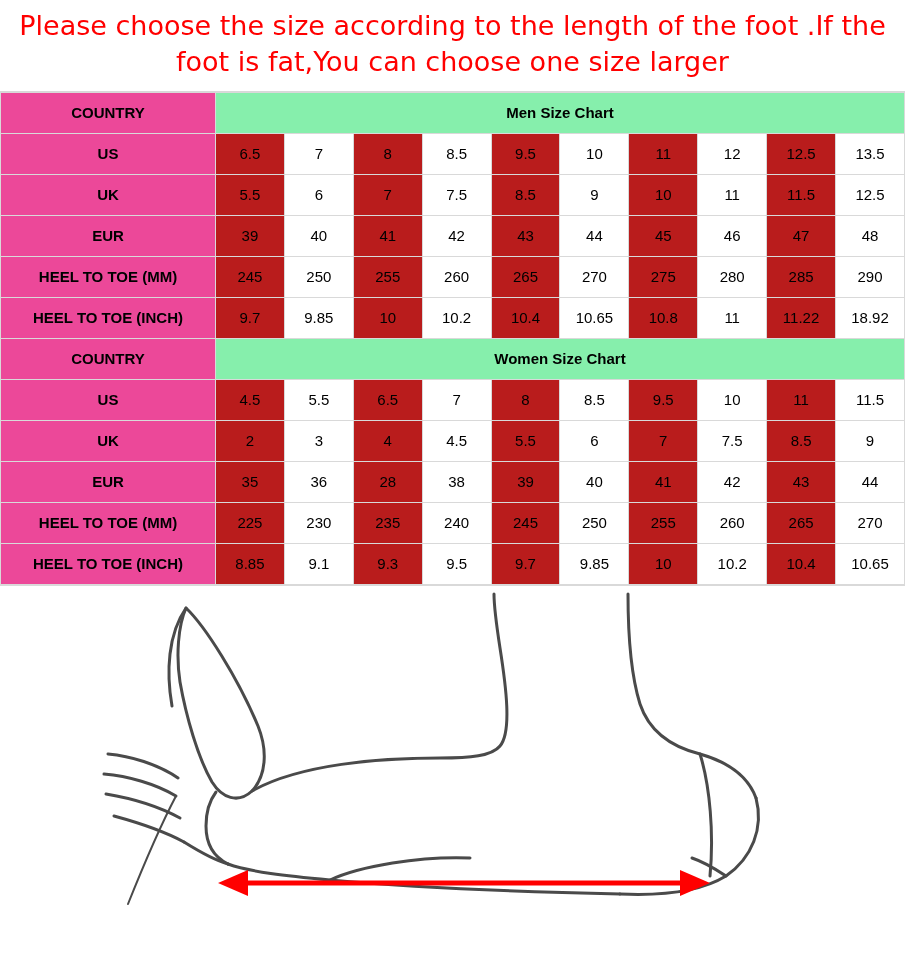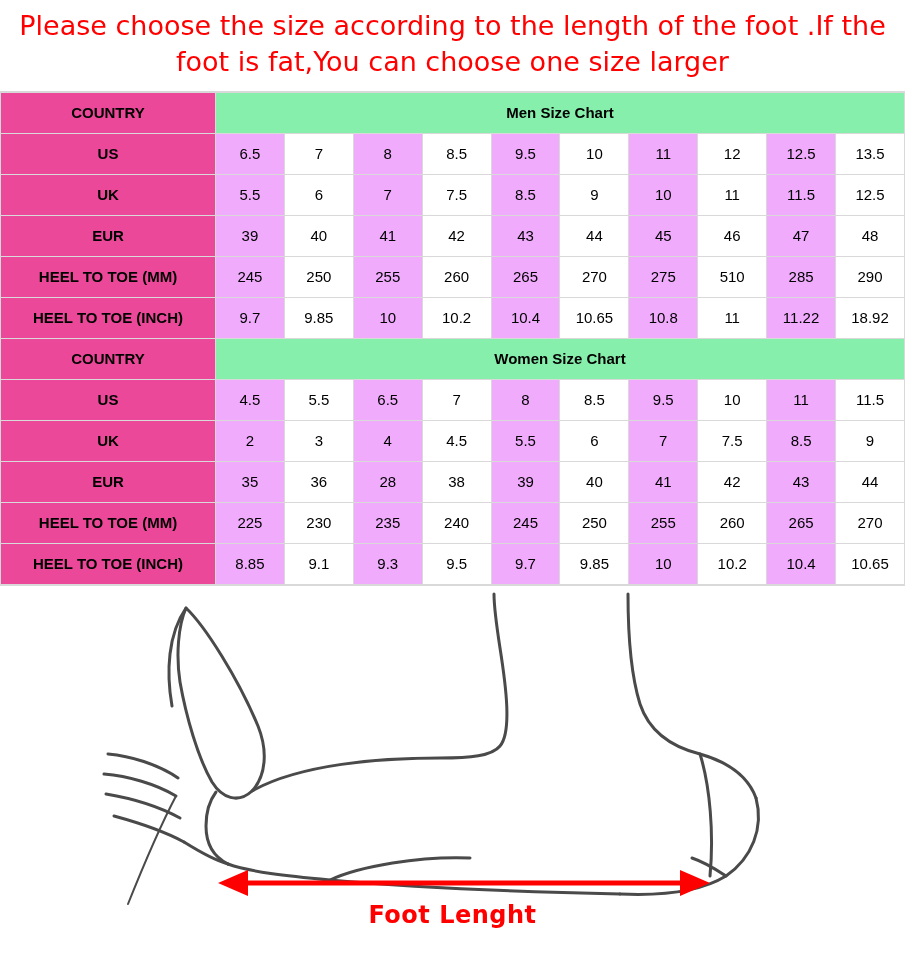--- a/index.html
+++ b/index.html
@@ -62,21 +62,21 @@
   td.country-cell {
     font-weight: bold;
     font-size: 17px;
     height: 56px;
   }
   td.val {
     width: 69px;
     font-size: 15px;
   }
   td.shade {
-    background: #f0abfc;
+    background: #b91c1c;
   }
 
   
   .diagram {
     position: relative;
     width: 905px;
     height: 355px;
     background: #ffffff;
     border-top: 1px solid #d9d9d9;
   }
@@ -155,21 +155,21 @@
 
       <tr>
         <td class="label-cell">HEEL TO TOE (MM)</td>
         <td class="val shade">245</td>
         <td class="val">250</td>
         <td class="val shade">255</td>
         <td class="val">260</td>
         <td class="val shade">265</td>
         <td class="val">270</td>
         <td class="val shade">275</td>
-        <td class="val">510</td>
+        <td class="val">280</td>
         <td class="val shade">285</td>
         <td class="val">290</td>
       </tr>
 
       <tr>
         <td class="label-cell">HEEL TO TOE (INCH)</td>
         <td class="val shade">9.7</td>
         <td class="val">9.85</td>
         <td class="val shade">10</td>
         <td class="val">10.2</td>
@@ -290,16 +290,15 @@
 
         <path d="M176 210 C 156 248, 140 288, 128 318" stroke-width="2"></path>
       </g>
 
       <g stroke="#ff0000" stroke-width="5" fill="#ff0000">
         <line x1="238" y1="297" x2="690" y2="297"></line>
         <polygon points="218,297 248,284 248,310" stroke="none"></polygon>
         <polygon points="710,297 680,284 680,310" stroke="none"></polygon>
       </g>
     </svg>
-    <div class="foot-label">Foot Lenght</div>
   </div>
 
 </div>
 
 </body></html>

